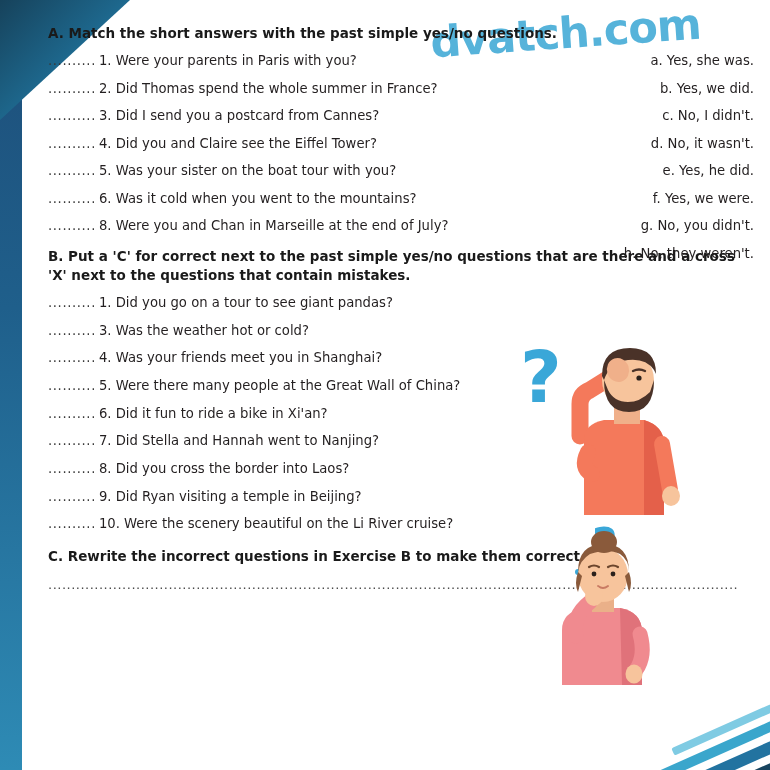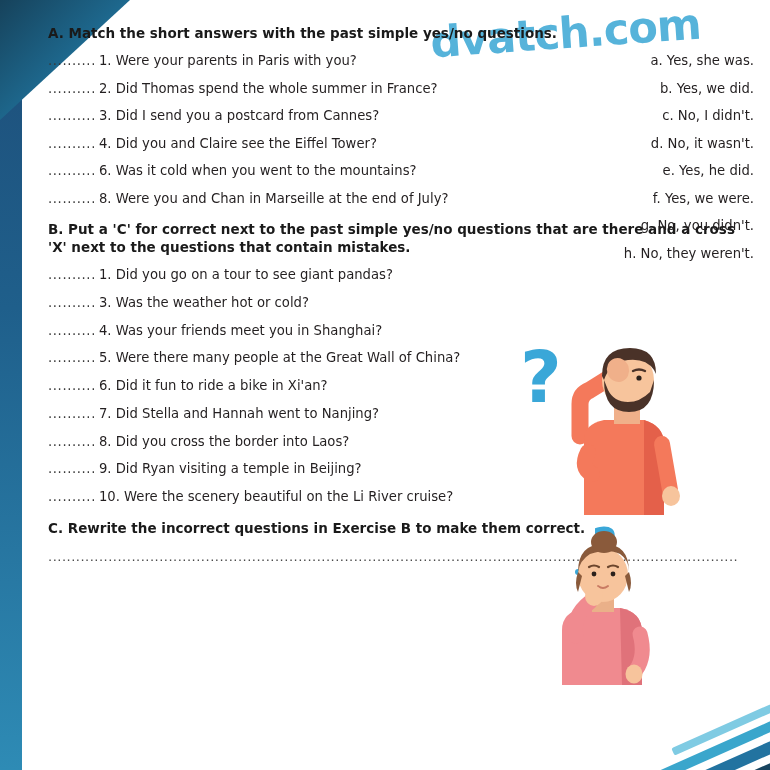--- a/index.html
+++ b/index.html
@@ -164,20 +164,23 @@
         <div class="q-row">
           <span class="dots">..........</span><span>2. Did Thomas spend the whole summer in France?</span>
         </div>
         <div class="q-row">
           <span class="dots">..........</span><span>3. Did I send you a postcard from Cannes?</span>
         </div>
         <div class="q-row">
           <span class="dots">..........</span><span>4. Did you and Claire see the Eiffel Tower?</span>
         </div>
         <div class="q-row">
+          <span class="dots">..........</span><span>5. Was your sister on the boat tour with you?</span>
+        </div>
+        <div class="q-row">
           <span class="dots">..........</span><span>6. Was it cold when you went to the mountains?</span>
         </div>
         <div class="q-row">
           <span class="dots">..........</span><span>8. Were you and Chan in Marseille at the end of July?</span>
         </div>
       </div>
 
       <div class="answers">
         <div class="ans-row">a. Yes, she was.</div>
         <div class="ans-row">b. Yes, we did.</div>

